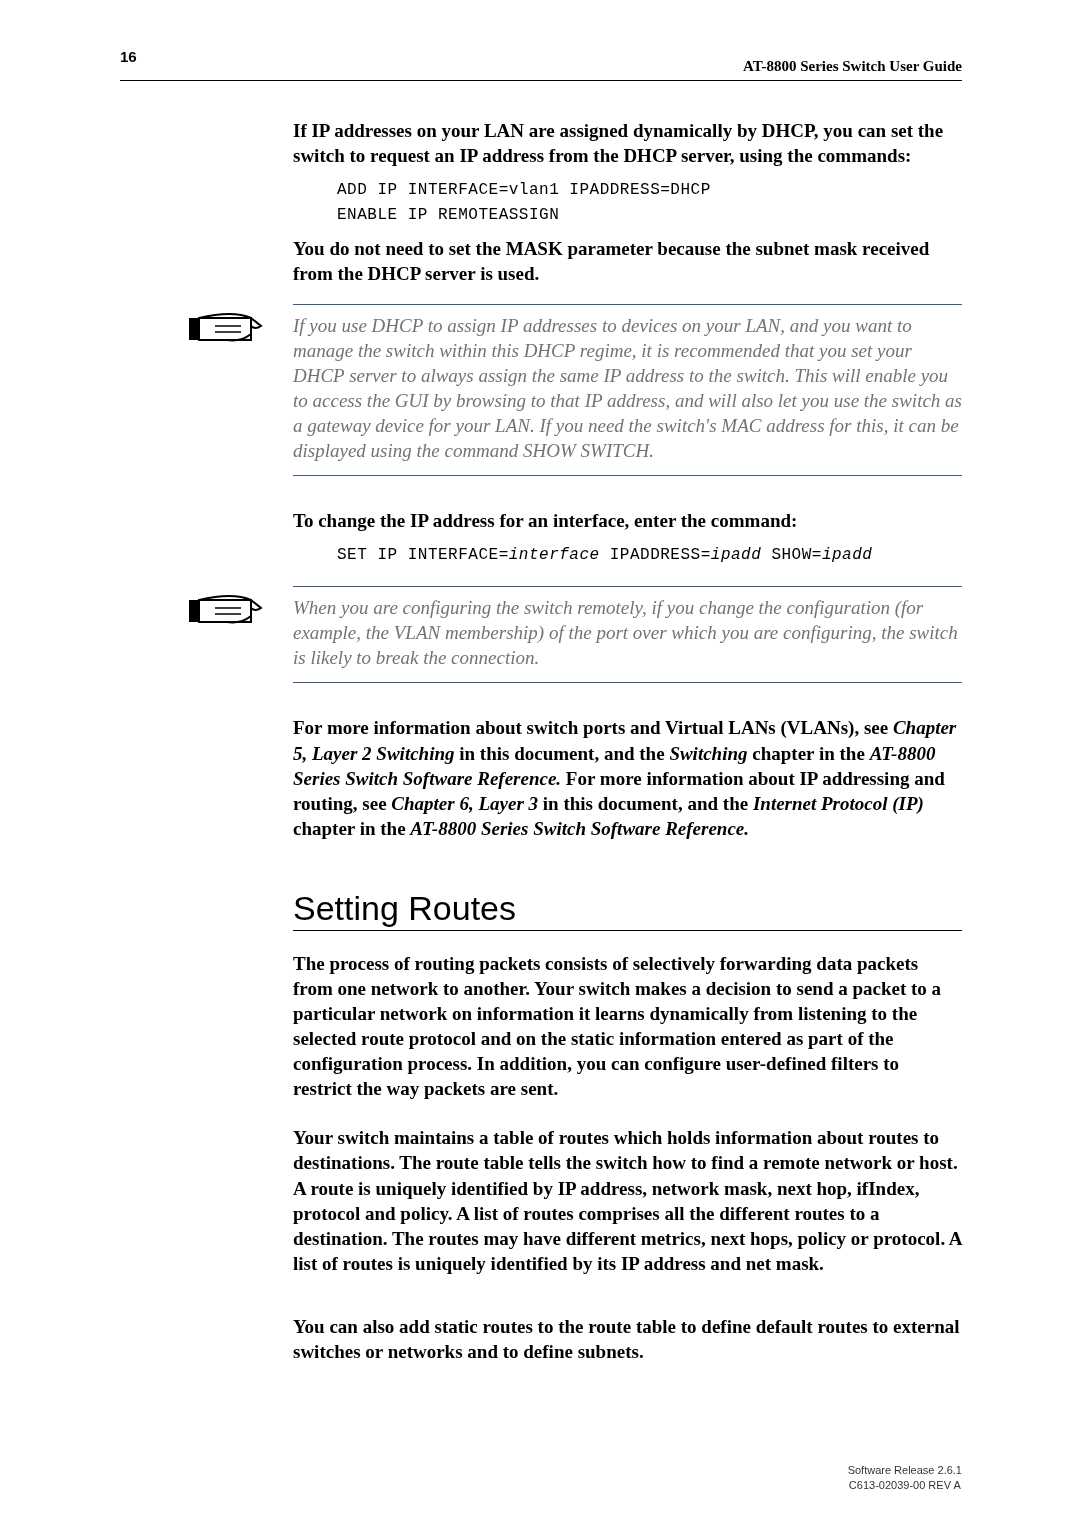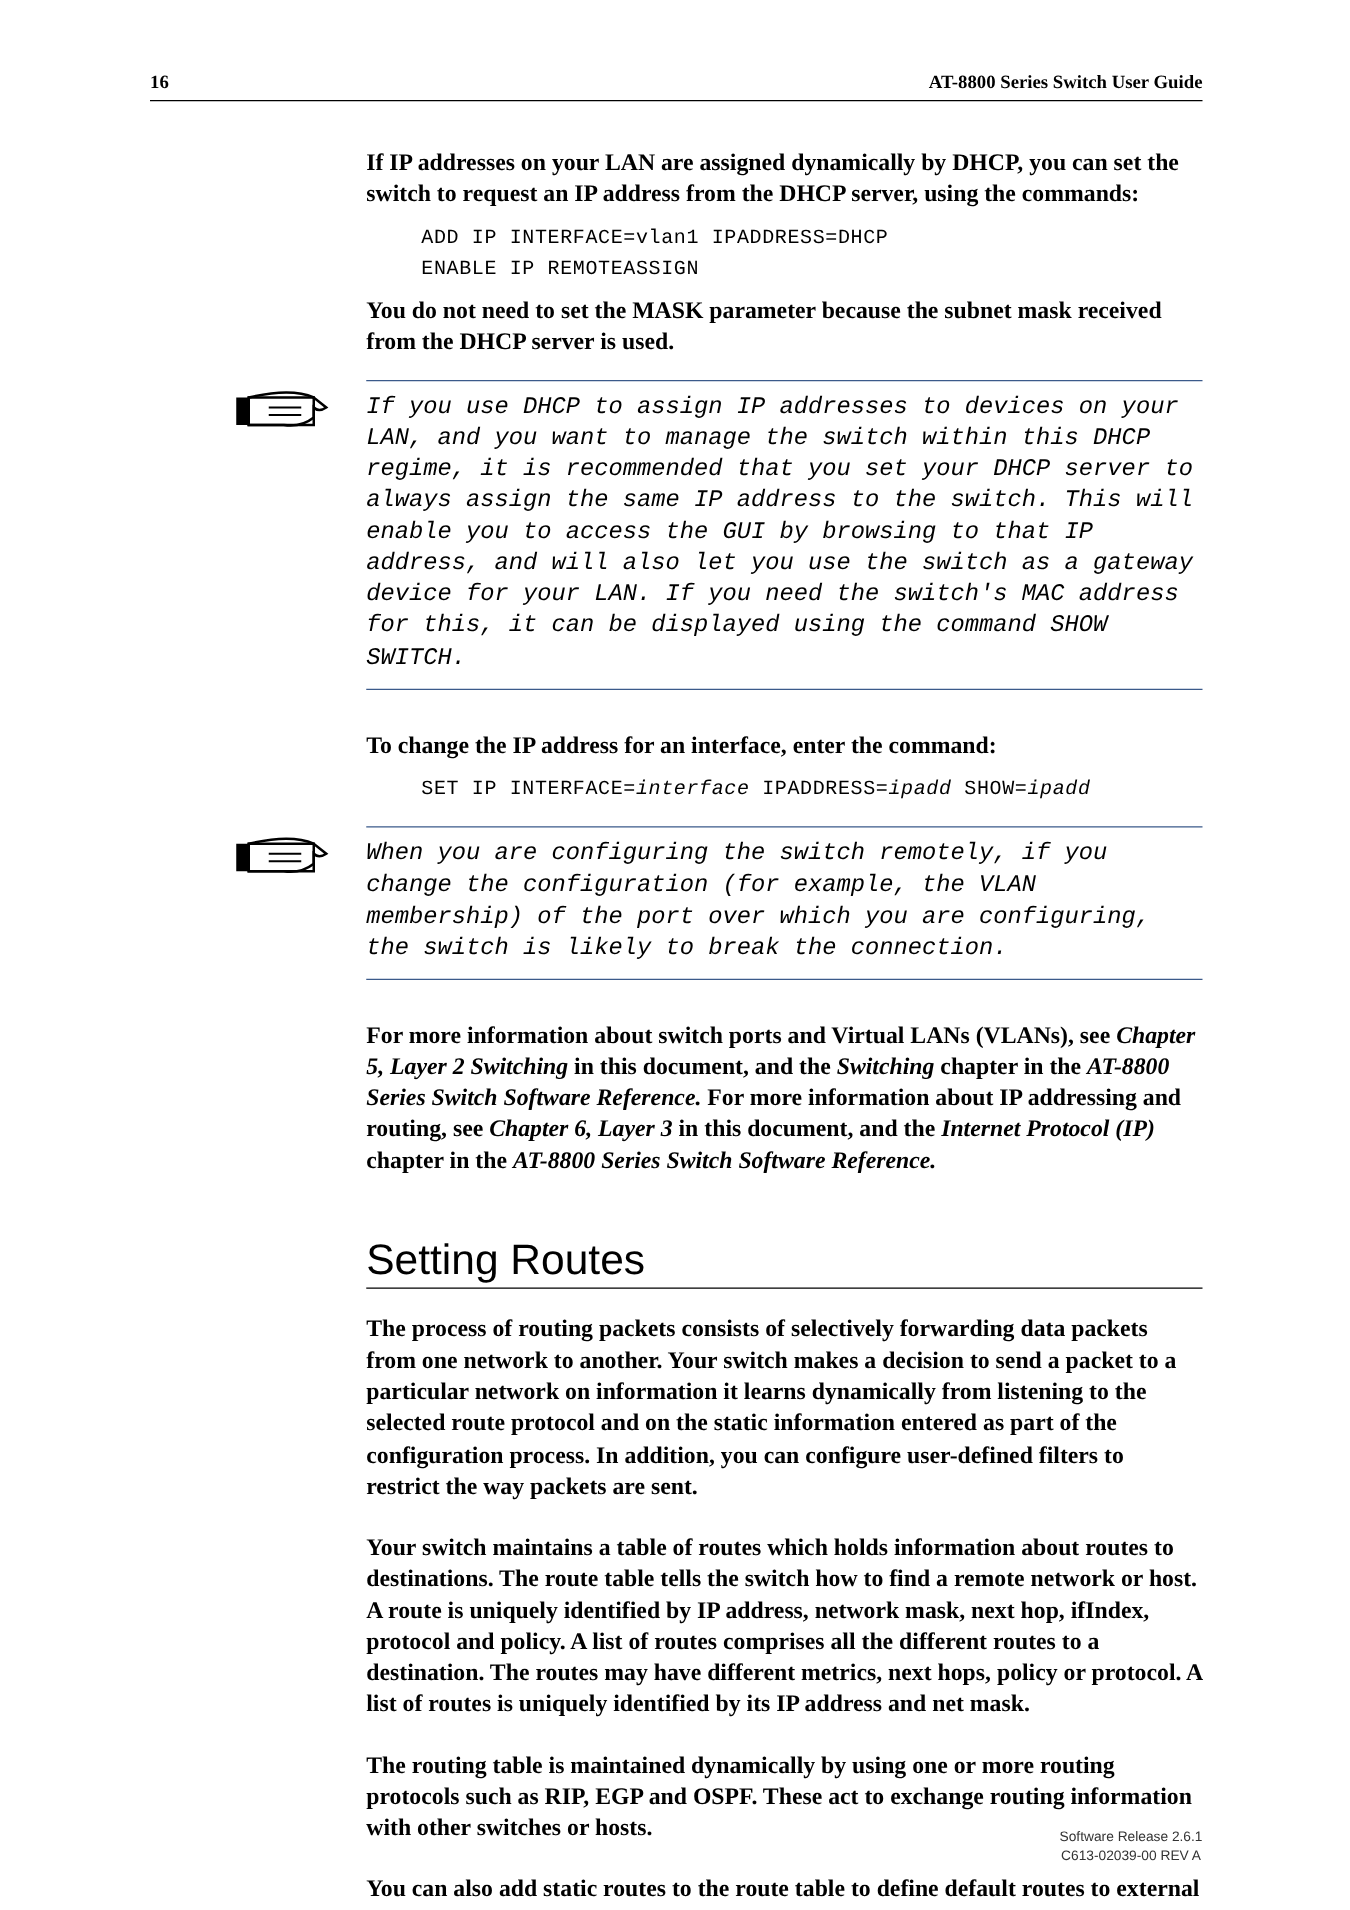--- a/index.html
+++ b/index.html
@@ -6,23 +6,23 @@
   body {
     width: 1080px;
     height: 1528px;
     background: #fff;
     font-family: Georgia, 'Times New Roman', serif;
     position: relative;
     color: #000;
   }
   .page-number {
     position: absolute;
-    top: 58px;
+    top: 48px;
     left: 120px;
-    font-family: Liberation Serif, serif;
+    font-family: Liberation Sans, sans-serif;
     font-size: 15px;
     font-weight: bold;
   }
   .header-title {
     position: absolute;
     top: 58px;
     right: 118px;
     font-family: Liberation Serif, serif;
     font-size: 15px;
     font-weight: bold;
@@ -66,25 +66,24 @@
   .note-rule-top {
     border-top: 1.5px solid #3b5a8a;
     margin-left: 0;
     margin-bottom: 8px;
   }
   .note-rule-bottom {
     border-top: 1.5px solid #3b5a8a;
     margin-top: 12px;
   }
   .note-text {
-    color: #000000;
+    color: #737373;
     font-style: italic;
     font-size: 19px;
     line-height: 1.32;
-    font-family: Liberation Mono, monospace;
   }
   .note-icon {
     position: absolute;
     left: -108px;
     top: 0px;
     width: 80px;
     height: 50px;
   }
   .section-heading {
     font-family: Arial, Helvetica, sans-serif;
@@ -166,21 +165,20 @@
     <span>For more information about switch ports and Virtual LANs (VLANs), see </span><span class="body-italic">Chapter 5, Layer 2 Switching</span><span> in this document, and the </span><span class="body-italic">Switching</span><span> chapter in the </span><span class="body-italic">AT-8800 Series Switch Software Reference.</span><span> For more information about IP addressing and routing, see </span><span class="body-italic">Chapter 6, Layer 3</span><span> in this document, and the </span><span class="body-italic">Internet Protocol (IP)</span><span> chapter in the </span><span class="body-italic">AT-8800 Series Switch Software Reference.</span>
   </p>
 
   <h2 class="section-heading">Setting Routes</h2>
   <div class="heading-rule"></div>
 
   <p class="para">The process of routing packets consists of selectively forwarding data packets from one network to another. Your switch makes a decision to send a packet to a particular network on information it learns dynamically from listening to the selected route protocol and on the static information entered as part of the configuration process. In addition, you can configure user-defined filters to restrict the way packets are sent.</p>
   <div class="spacer-md"></div>
   <p class="para">Your switch maintains a table of routes which holds information about routes to destinations. The route table tells the switch how to find a remote network or host. A route is uniquely identified by IP address, network mask, next hop, ifIndex, protocol and policy. A list of routes comprises all the different routes to a destination. The routes may have different metrics, next hops, policy or protocol. A list of routes is uniquely identified by its IP address and net mask.</p>
   <div class="spacer-md"></div>
-  <p class="para">The routing table is maintained dynamically by using one or more routing protocols such as RIP, EGP and OSPF. These act to exchange routing information with other switches or hosts.</p>
   <div class="spacer-md"></div>
   <p class="para">You can also add static routes to the route table to define default routes to external switches or networks and to define subnets.</p>
 
 </div>
 
 <div class="footer">
   <div>Software Release 2.6.1</div>
   <div>C613-02039-00 REV A</div>
 </div>
 

